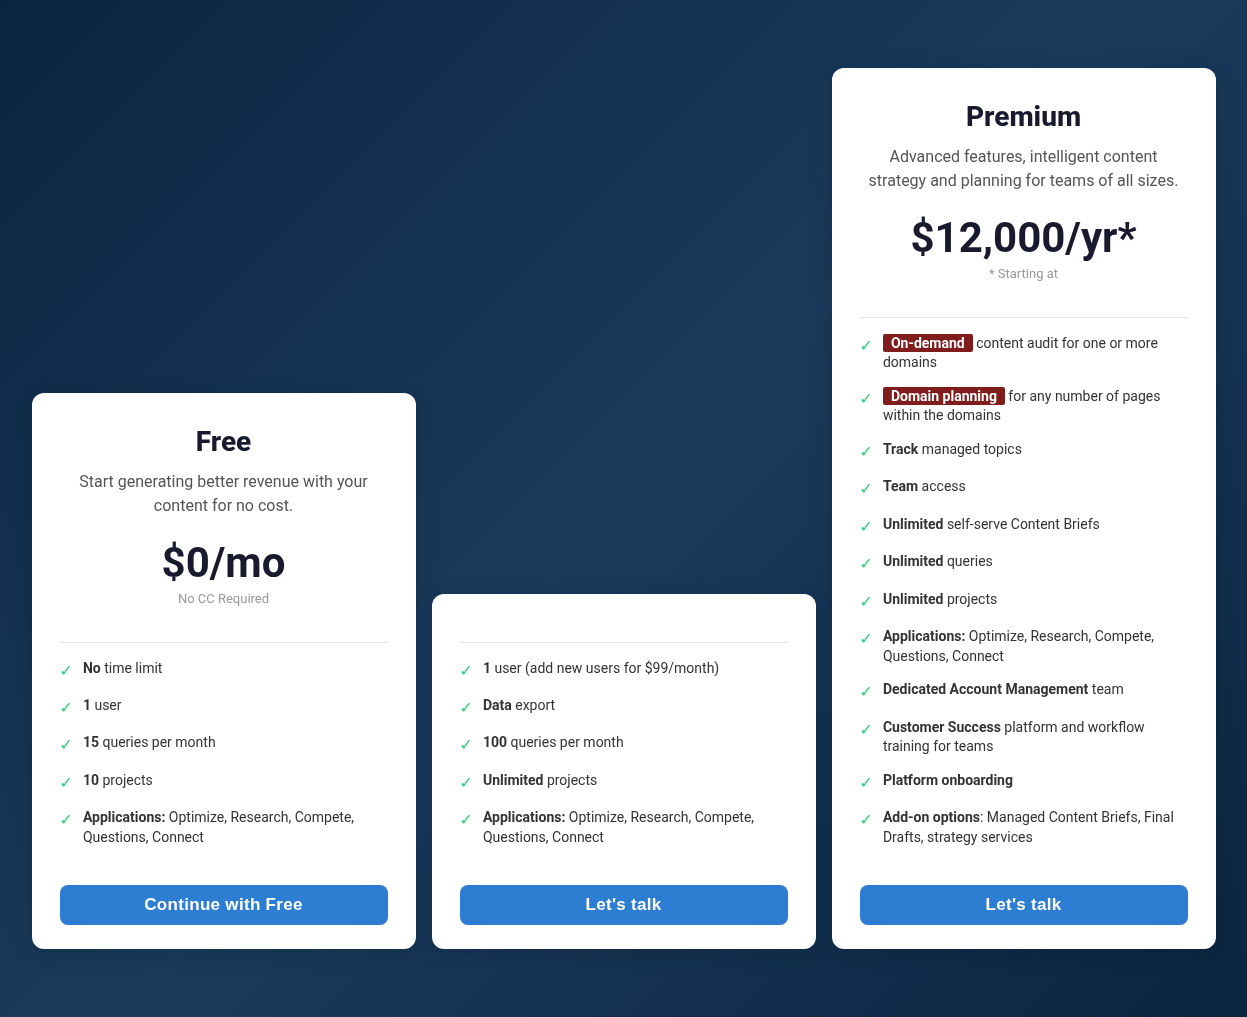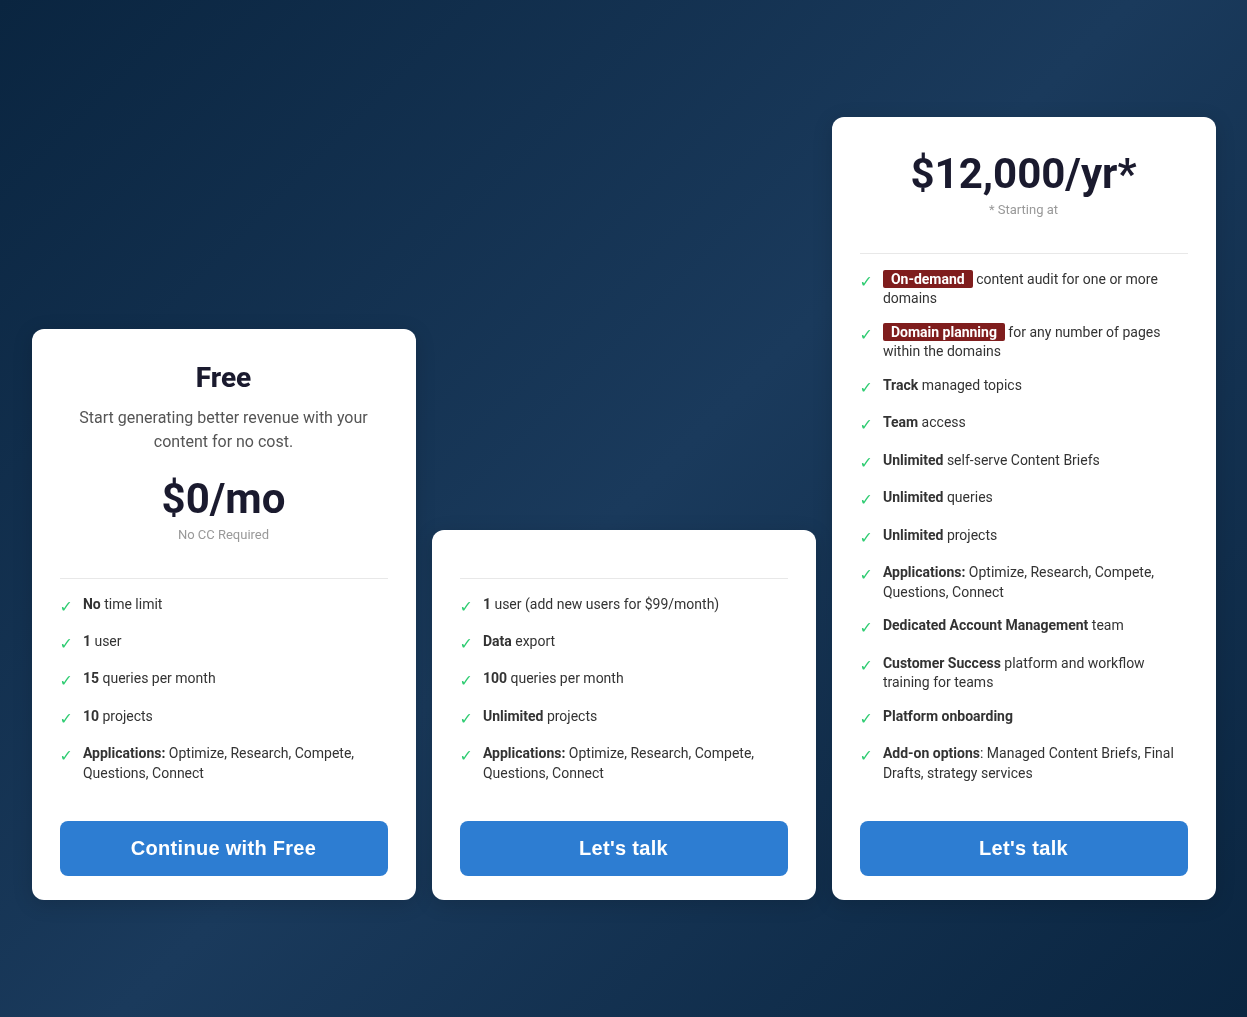--- a/index.html
+++ b/index.html
@@ -85,26 +85,26 @@
       font-weight: 700;
     }
     .highlight-blue {
       background-color: #7f1d1d;
       color: white;
       padding: 1px 8px;
       border-radius: 2px;
     }
     .cta-button {
       width: 100%;
-      padding: 16px;
+      padding: 10px;
       background: #2d7dd2;
       color: white;
       border: none;
       border-radius: 8px;
-      font-size: 20px;
+      font-size: 17px;
       font-weight: 700;
       cursor: pointer;
       margin-top: auto;
       letter-spacing: 0.3px;
     }
   </style>
 </head>
 <body>
 
 <div class="pricing-container">
@@ -161,20 +161,22 @@
         </li>
         <li class="feature-item">
           <span class="check-icon">✓</span>
           <span class="feature-text"><strong>Applications:</strong> Optimize, Research, Compete, Questions, Connect</span>
         </li>
       </ul>
       <button class="cta-button">Let's talk</button>
     </div>
     <div class="pricing-card">
       <div class="card-header">
+        <div class="plan-name">Premium</div>
+        <div class="plan-description">Advanced features, intelligent content strategy and planning for teams of all sizes.</div>
         <div class="price">$12,000/yr*</div>
         <div class="price-sub">* Starting at</div>
       </div>
       <hr class="divider">
       <ul class="features-list">
         <li class="feature-item">
           <span class="check-icon">✓</span>
           <span class="feature-text"><strong class="highlight-blue">On-demand</strong> content audit for one or more domains</span>
         </li>
         <li class="feature-item">

